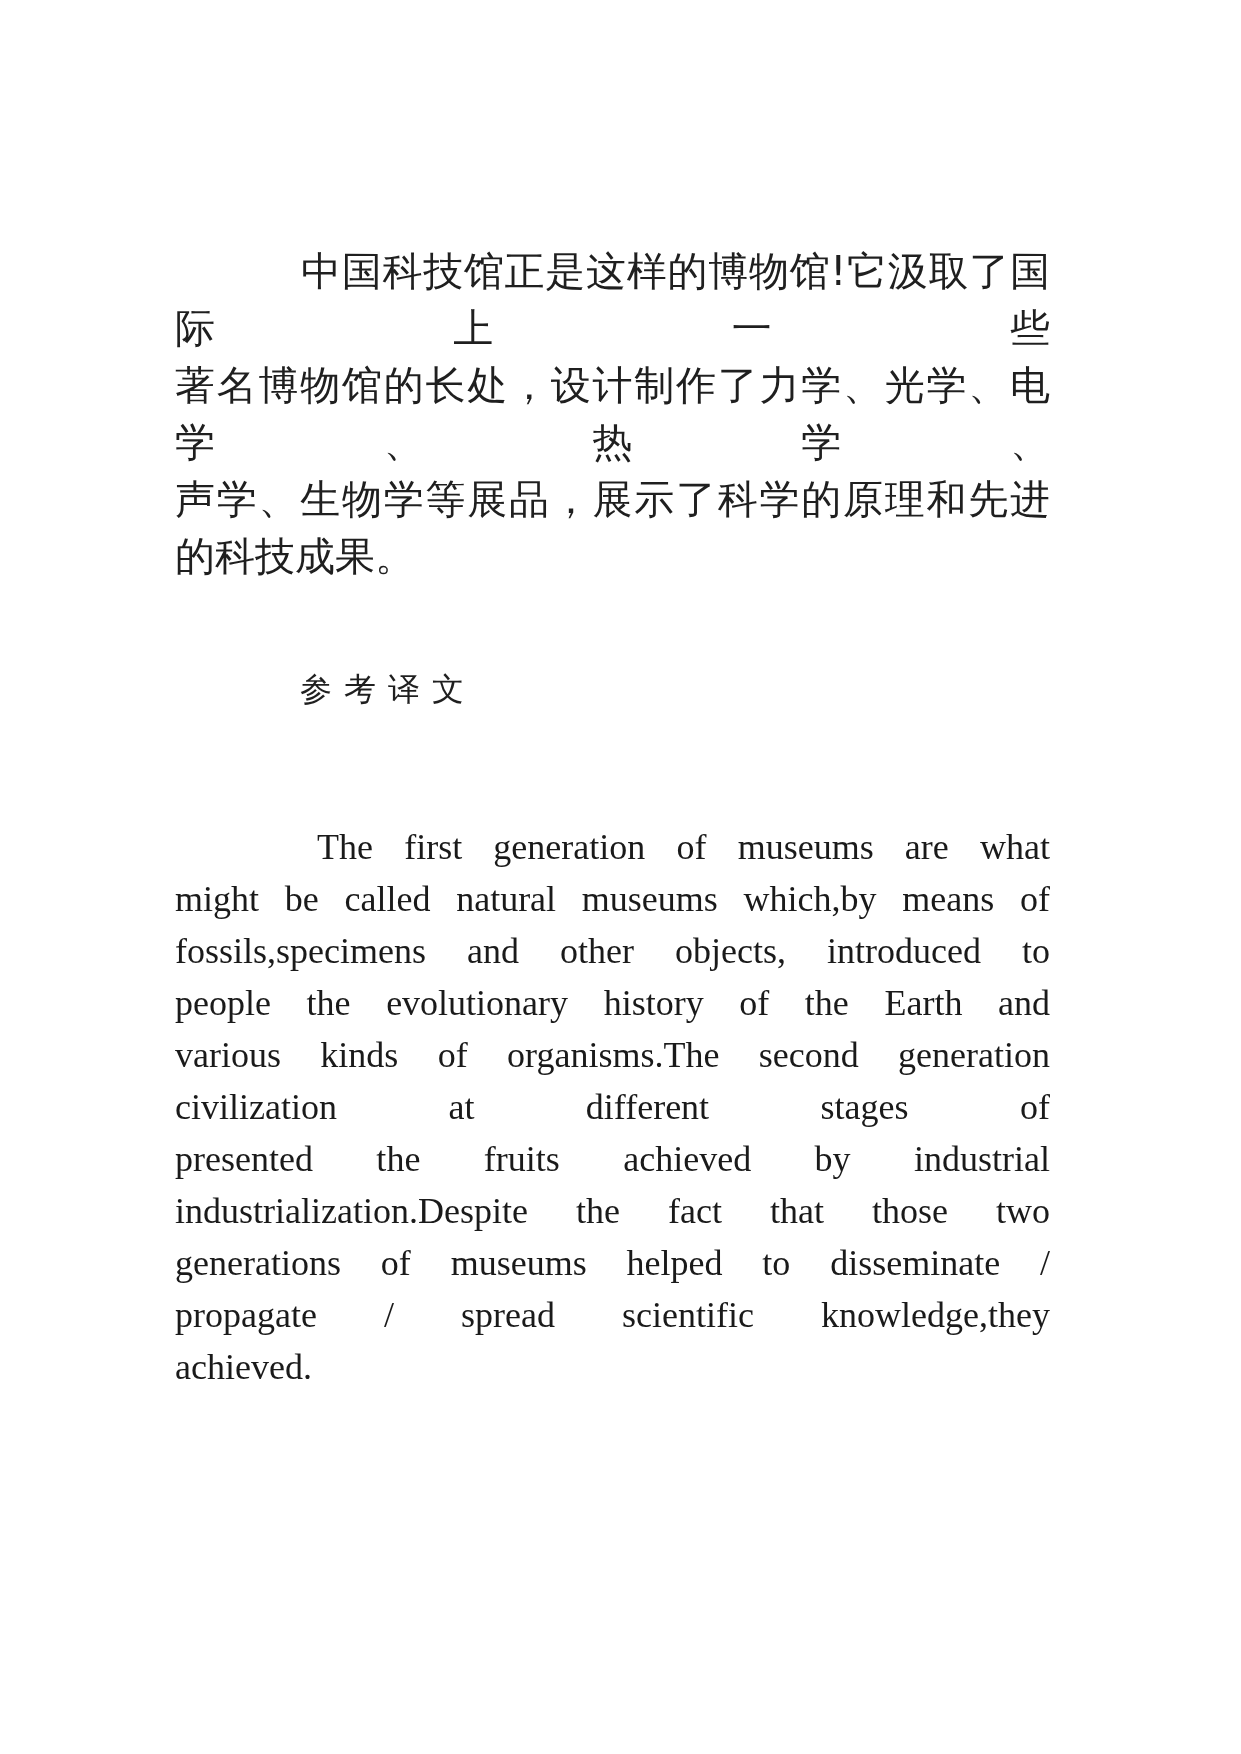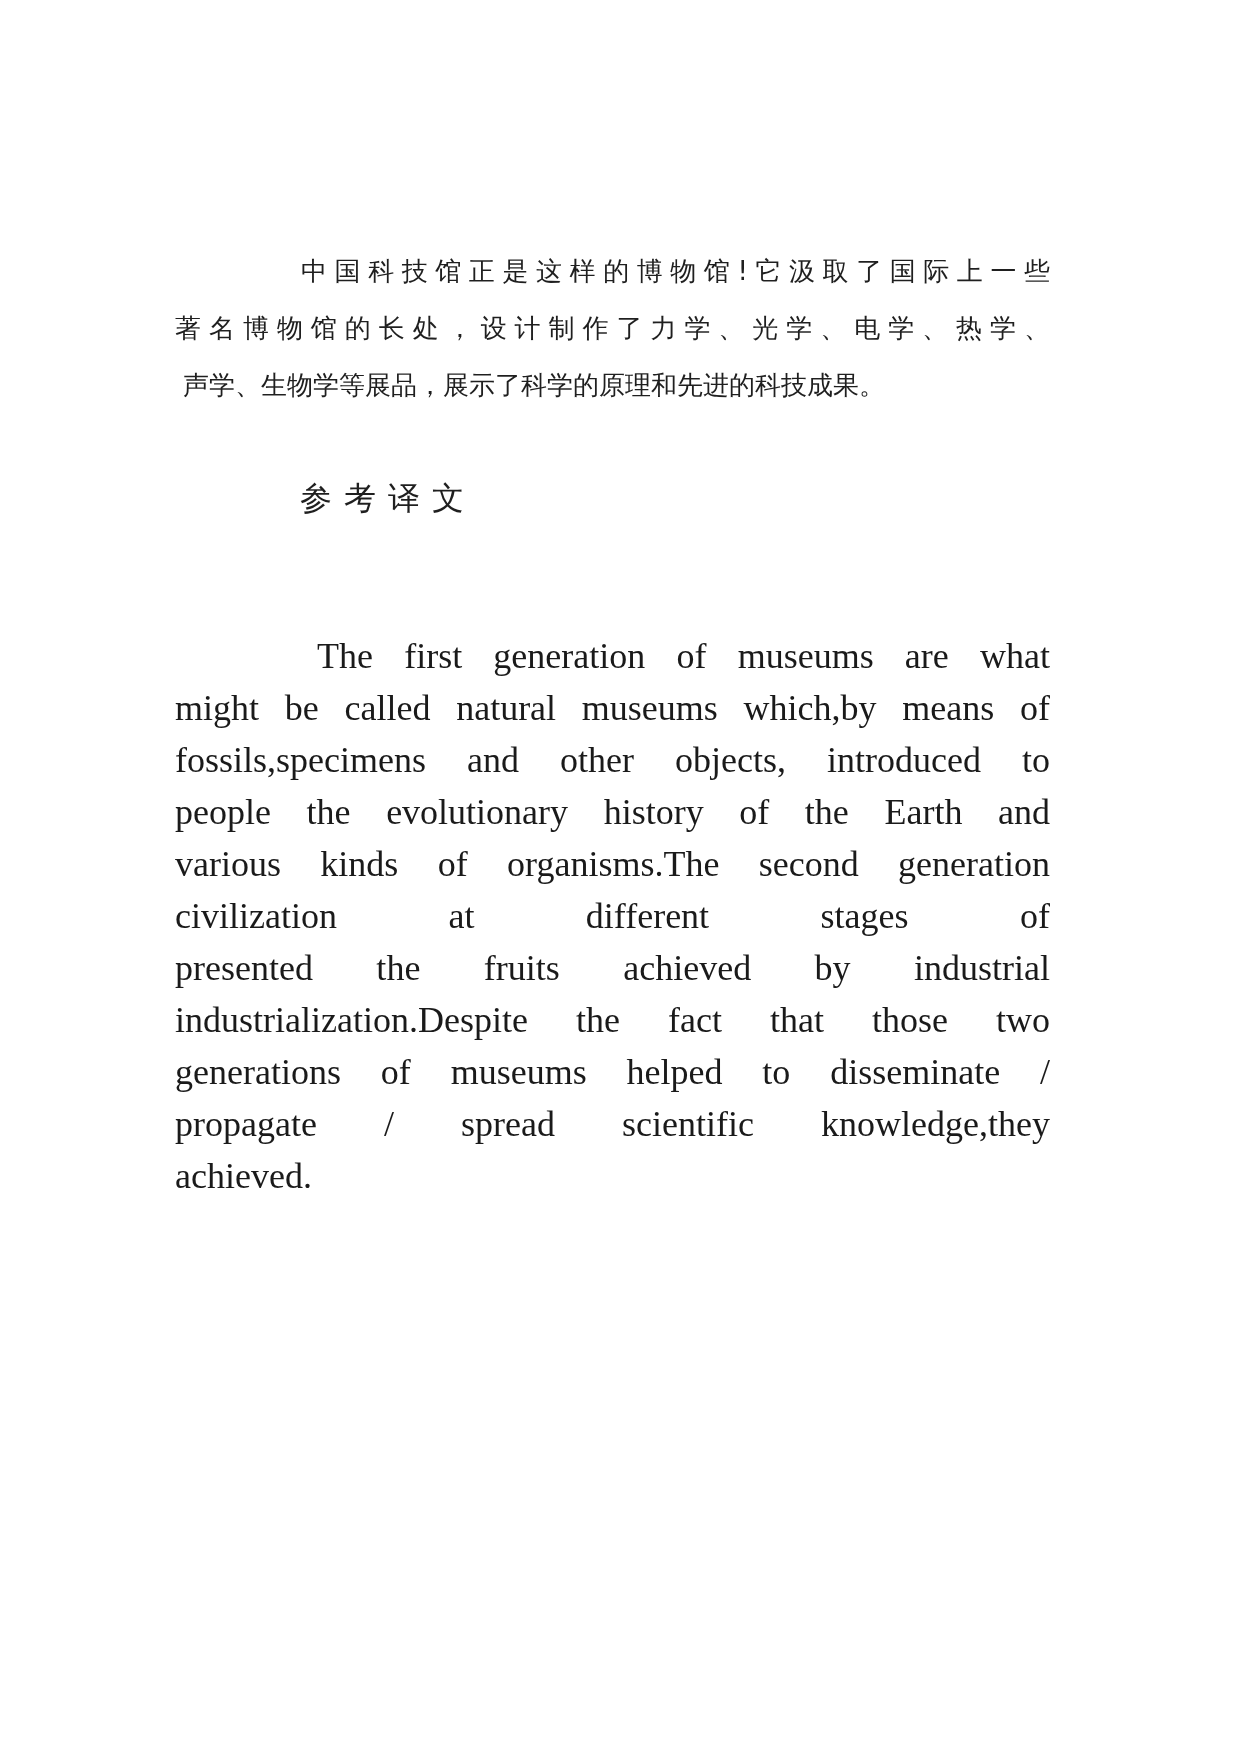--- a/index.html
+++ b/index.html
@@ -18,38 +18,37 @@
   .page {
     box-sizing: border-box;
     width: 1241px;
     height: 1754px;
     padding: 243px 191px 0 175px;
     background: #ffffff;
   }
   
   .cn-para {
     font-family: "DejaVu Sans", "Liberation Sans", sans-serif;
-    font-size: 26px;
+    font-size: 40px;
     line-height: 57px;
     color: #1f1f1f;
   }
   .cn-line {
     text-align: justify;
     text-align-last: justify;
   }
   .cn-line.first {
     text-indent: 126px;
   }
   .cn-line.last {
     text-align-last: left;
-    margin-left: 8px;
   }
   
   .heading {
-    margin-top: 64px;
+    margin-top: 84px;
     font-family: "DejaVu Sans", "Liberation Sans", sans-serif;
     font-size: 32px;
     line-height: 40px;
     letter-spacing: 12px;
     text-indent: 125px;
     color: #1f1f1f;
   }
   
   .en-para {
     margin-top: 112px;

